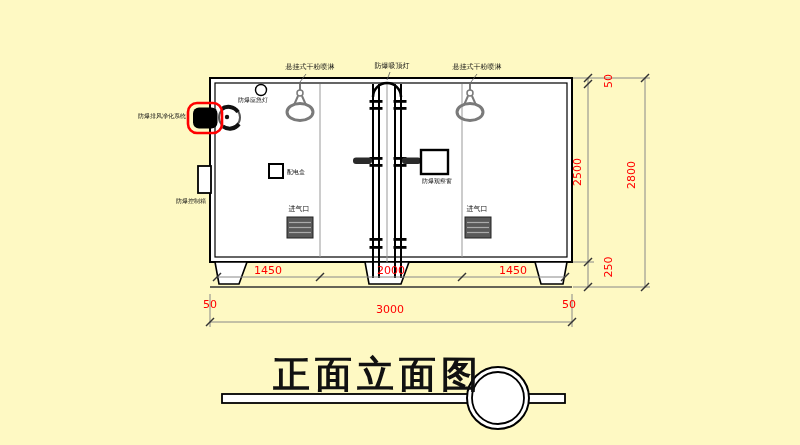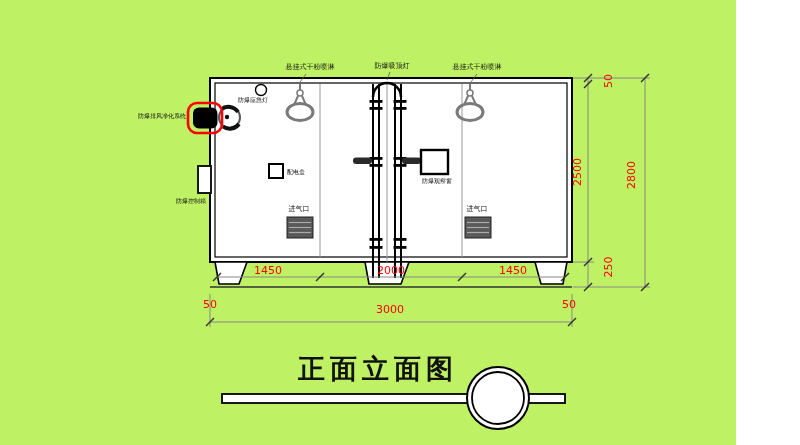--- a/index.html
+++ b/index.html
@@ -1,26 +1,26 @@
 <!DOCTYPE html>
 <html><head>
 <meta charset="utf-8">
 <style>
   html,body{margin:0;padding:0;background:#ffffff;}
-  #canvas{position:relative;width:736px;height:445px;background:#bef264;overflow:hidden;
+  #canvas{position:relative;width:800px;height:445px;background:#fef9c3;overflow:hidden;
           font-family:"Liberation Sans",sans-serif;}
   #lineart{position:absolute;left:0;top:0;}
   .lbl{position:absolute;font-size:7px;color:#111;white-space:nowrap;
        transform:translateX(-50%);line-height:1;letter-spacing:0px;}
   .lbl.small{font-size:6px;}
   .lbl.noctr{transform:none;}
   .dim{position:absolute;font-size:11px;color:#ff0000;white-space:nowrap;
        font-family:"DejaVu Sans",sans-serif;transform:translateX(-50%);line-height:1;}
   .dim.rot{transform:translate(-50%,-50%) rotate(-90deg);}
-  .title{position:absolute;font-family:"Liberation Serif",serif;font-size:27px;
+  .title{position:absolute;font-family:"Liberation Serif",serif;font-size:37px;
          font-weight:600;color:#111;letter-spacing:5px;white-space:nowrap;
          transform:translateX(-50%);line-height:1;}
 </style>
 </head>
 <body>
 
 <div id="canvas">
 
   <svg id="lineart" width="800" height="445" viewBox="0 0 800 445">
 

